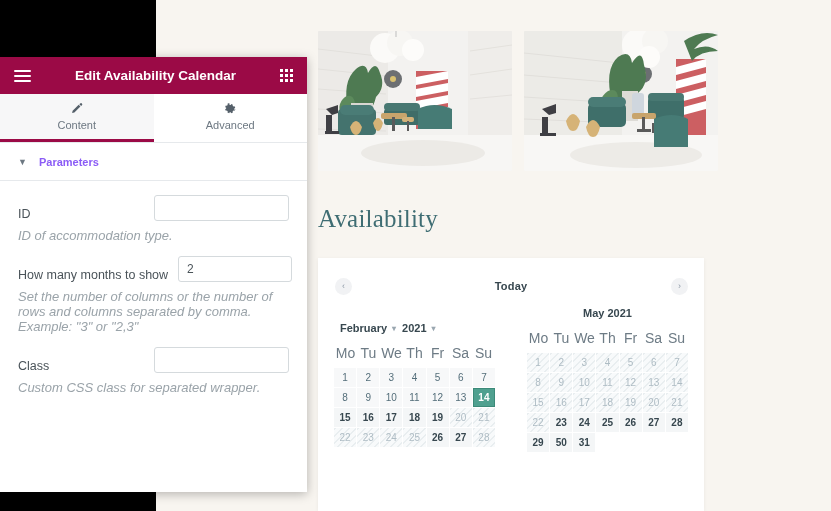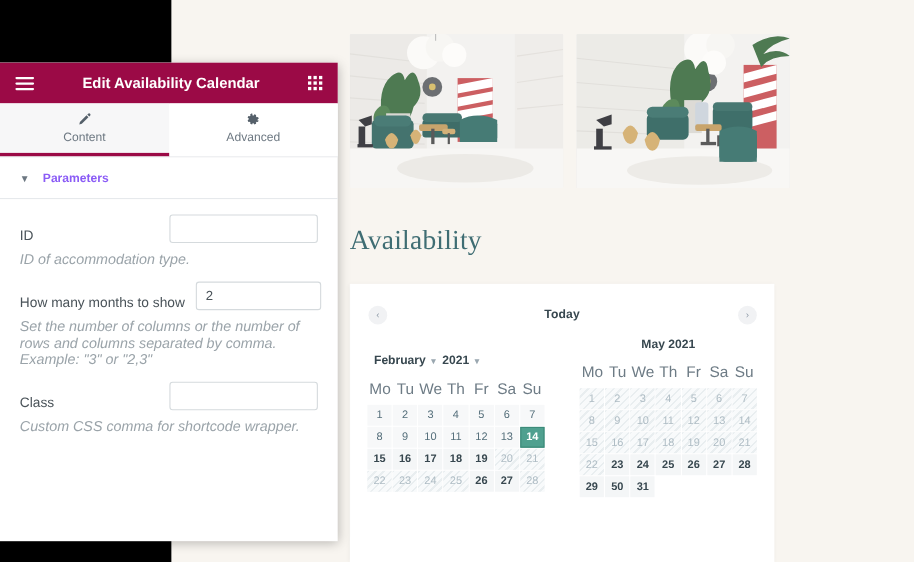--- a/index.html
+++ b/index.html
@@ -394,15 +394,15 @@
     <div class="field-row">
       <span class="field-label">How many months to show</span>
       <input class="field-input w-months" type="text" value="2" style="">
     </div>
     <p class="hint">Set the number of columns or the number of rows and columns separated by comma. Example: "3" or "2,3"</p>
 
     <div class="field-row">
       <span class="field-label">Class</span>
       <input class="field-input w-class" type="text" value="" style="">
     </div>
-    <p class="hint">Custom CSS comma for shortcode wrapper.</p>
+    <p class="hint">Custom CSS class for separated wrapper.</p>
   </div>
 </div>
 
 </body></html>

